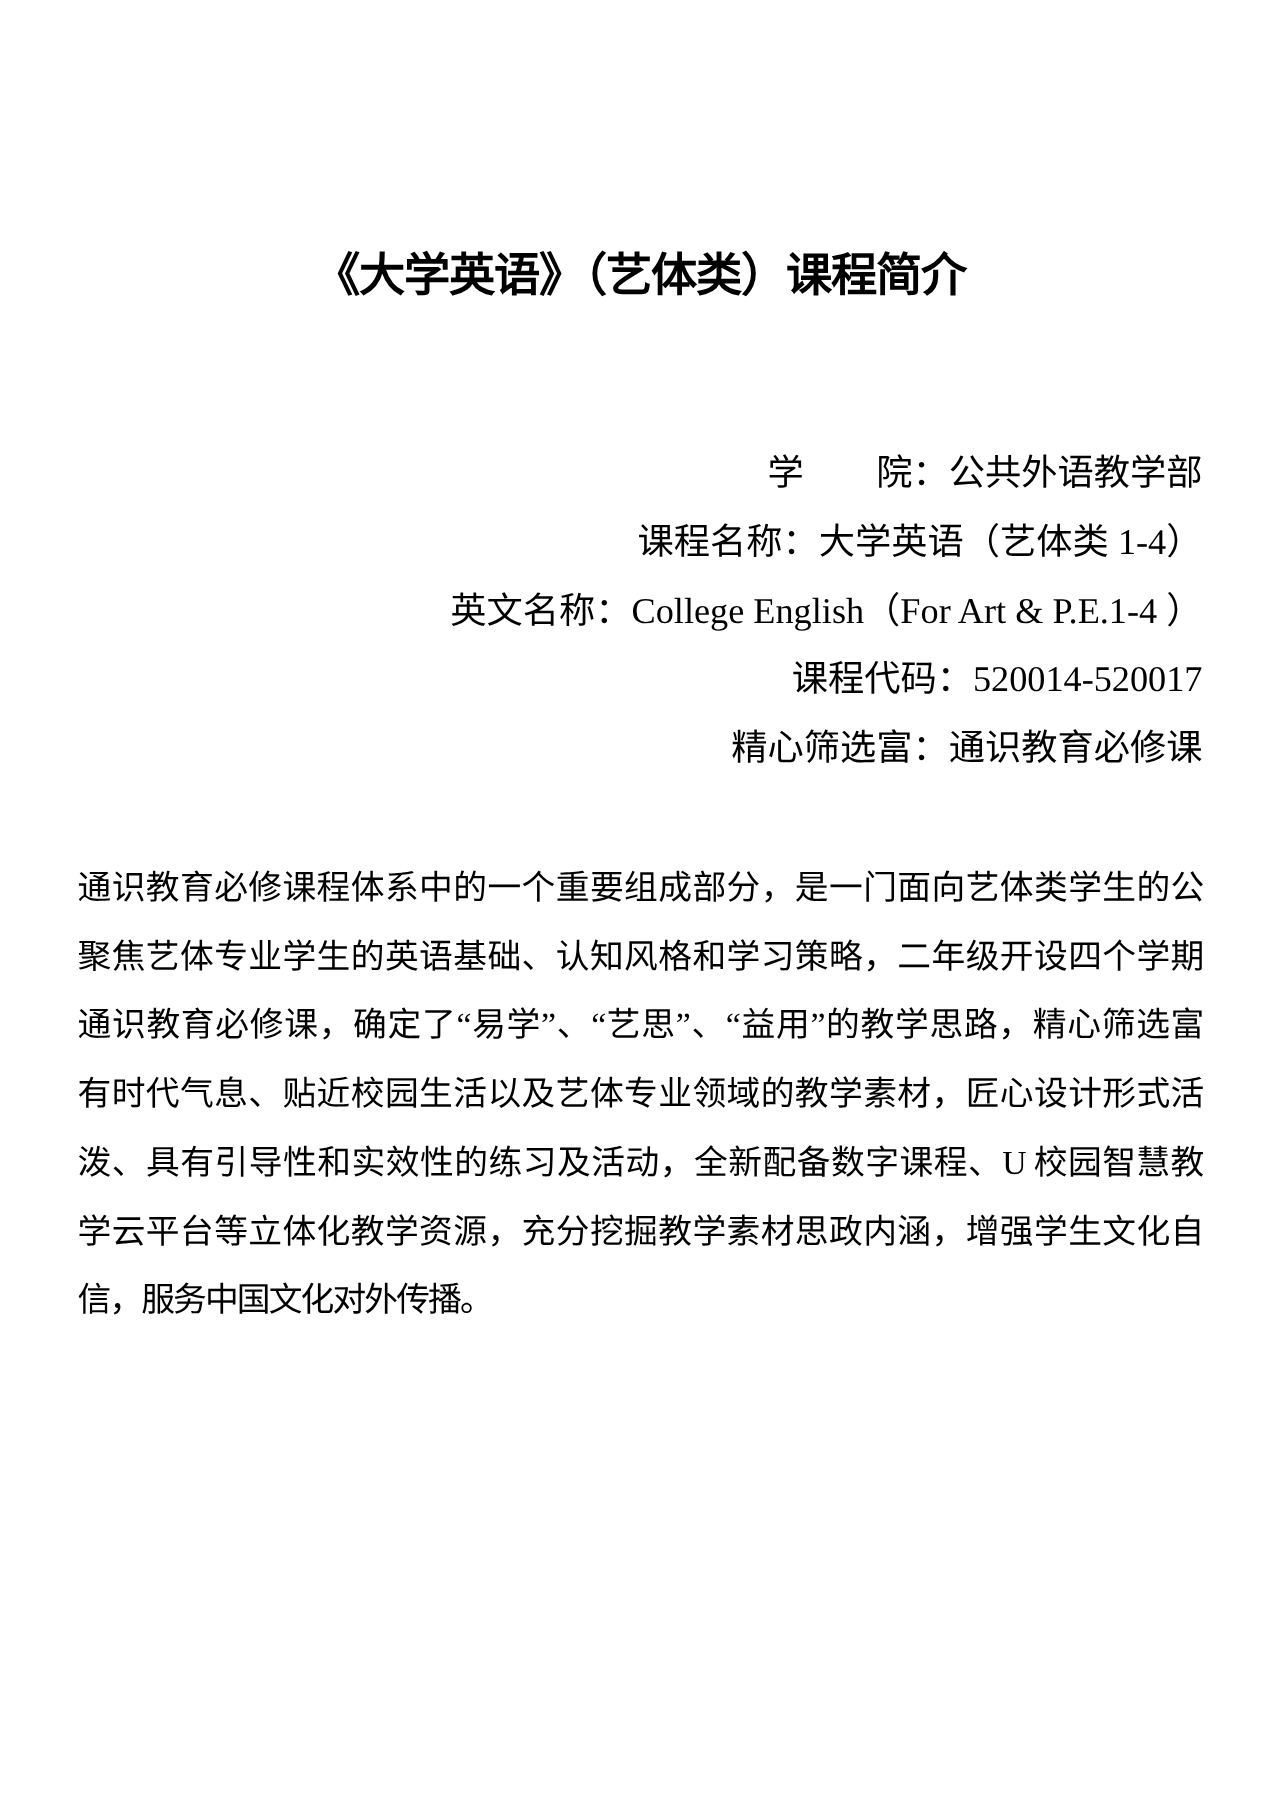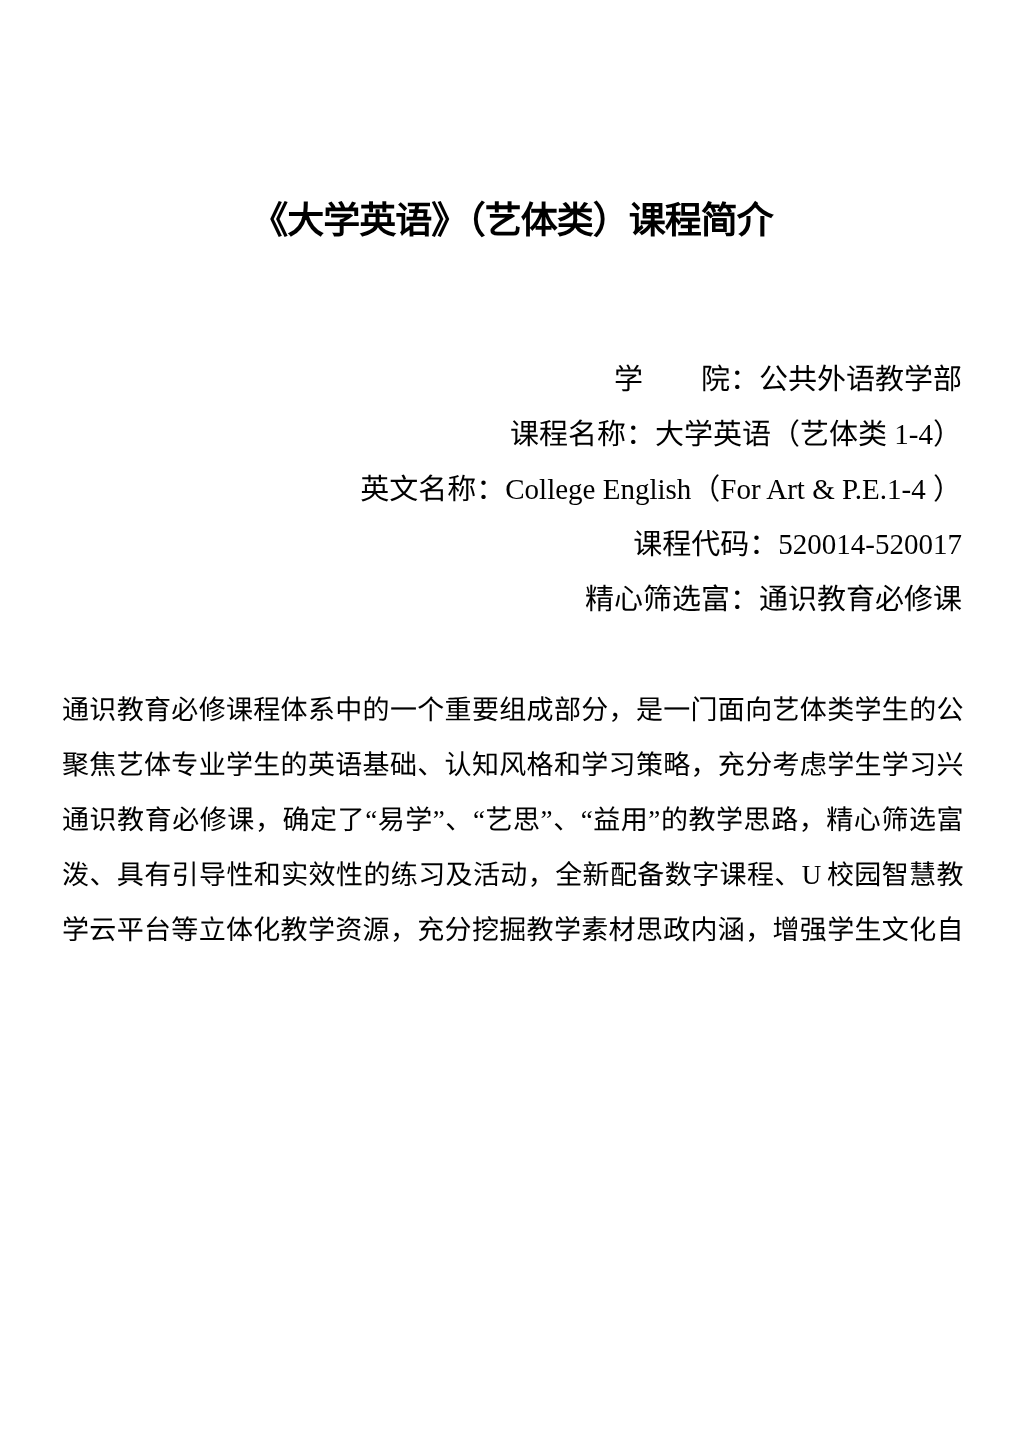--- a/index.html
+++ b/index.html
@@ -85,19 +85,21 @@
     <div class="frow">
       <span class="flabel">课程代码：</span><span class="fvalue">520014-520017</span>
     </div>
     <div class="frow">
       <span class="flabel">精心筛选富：</span><span class="fvalue">通识教育必修课</span>
     </div>
   </div>
 
   <div class="para">
     <div class="pline">通识教育必修课程体系中的一个重要组成部分，是一门面向艺体类学生的公</div>
-    <div class="pline">聚焦艺体专业学生的英语基础、认知风格和学习策略，充分考虑学生学习兴</div>
+    <div class="pline">聚焦艺体专业学生的英语基础、认知风格和学习策略，二年级开设四个学期</div>
     <div class="pline">通识教育必修课，确定了“易学”、“艺思”、“益用”的教学思路，精心筛选富</div>
+    <div class="pline">有时代气息、贴近校园生活以及艺体专业领域的教学素材，匠心设计形式活</div>
     <div class="pline">泼、具有引导性和实效性的练习及活动，全新配备数字课程、U 校园智慧教</div>
     <div class="pline">学云平台等立体化教学资源，充分挖掘教学素材思政内涵，增强学生文化自</div>
+    <div class="pline last">信，服务中国文化对外传播。</div>
   </div>
 
 </div>
 
 </body></html>

